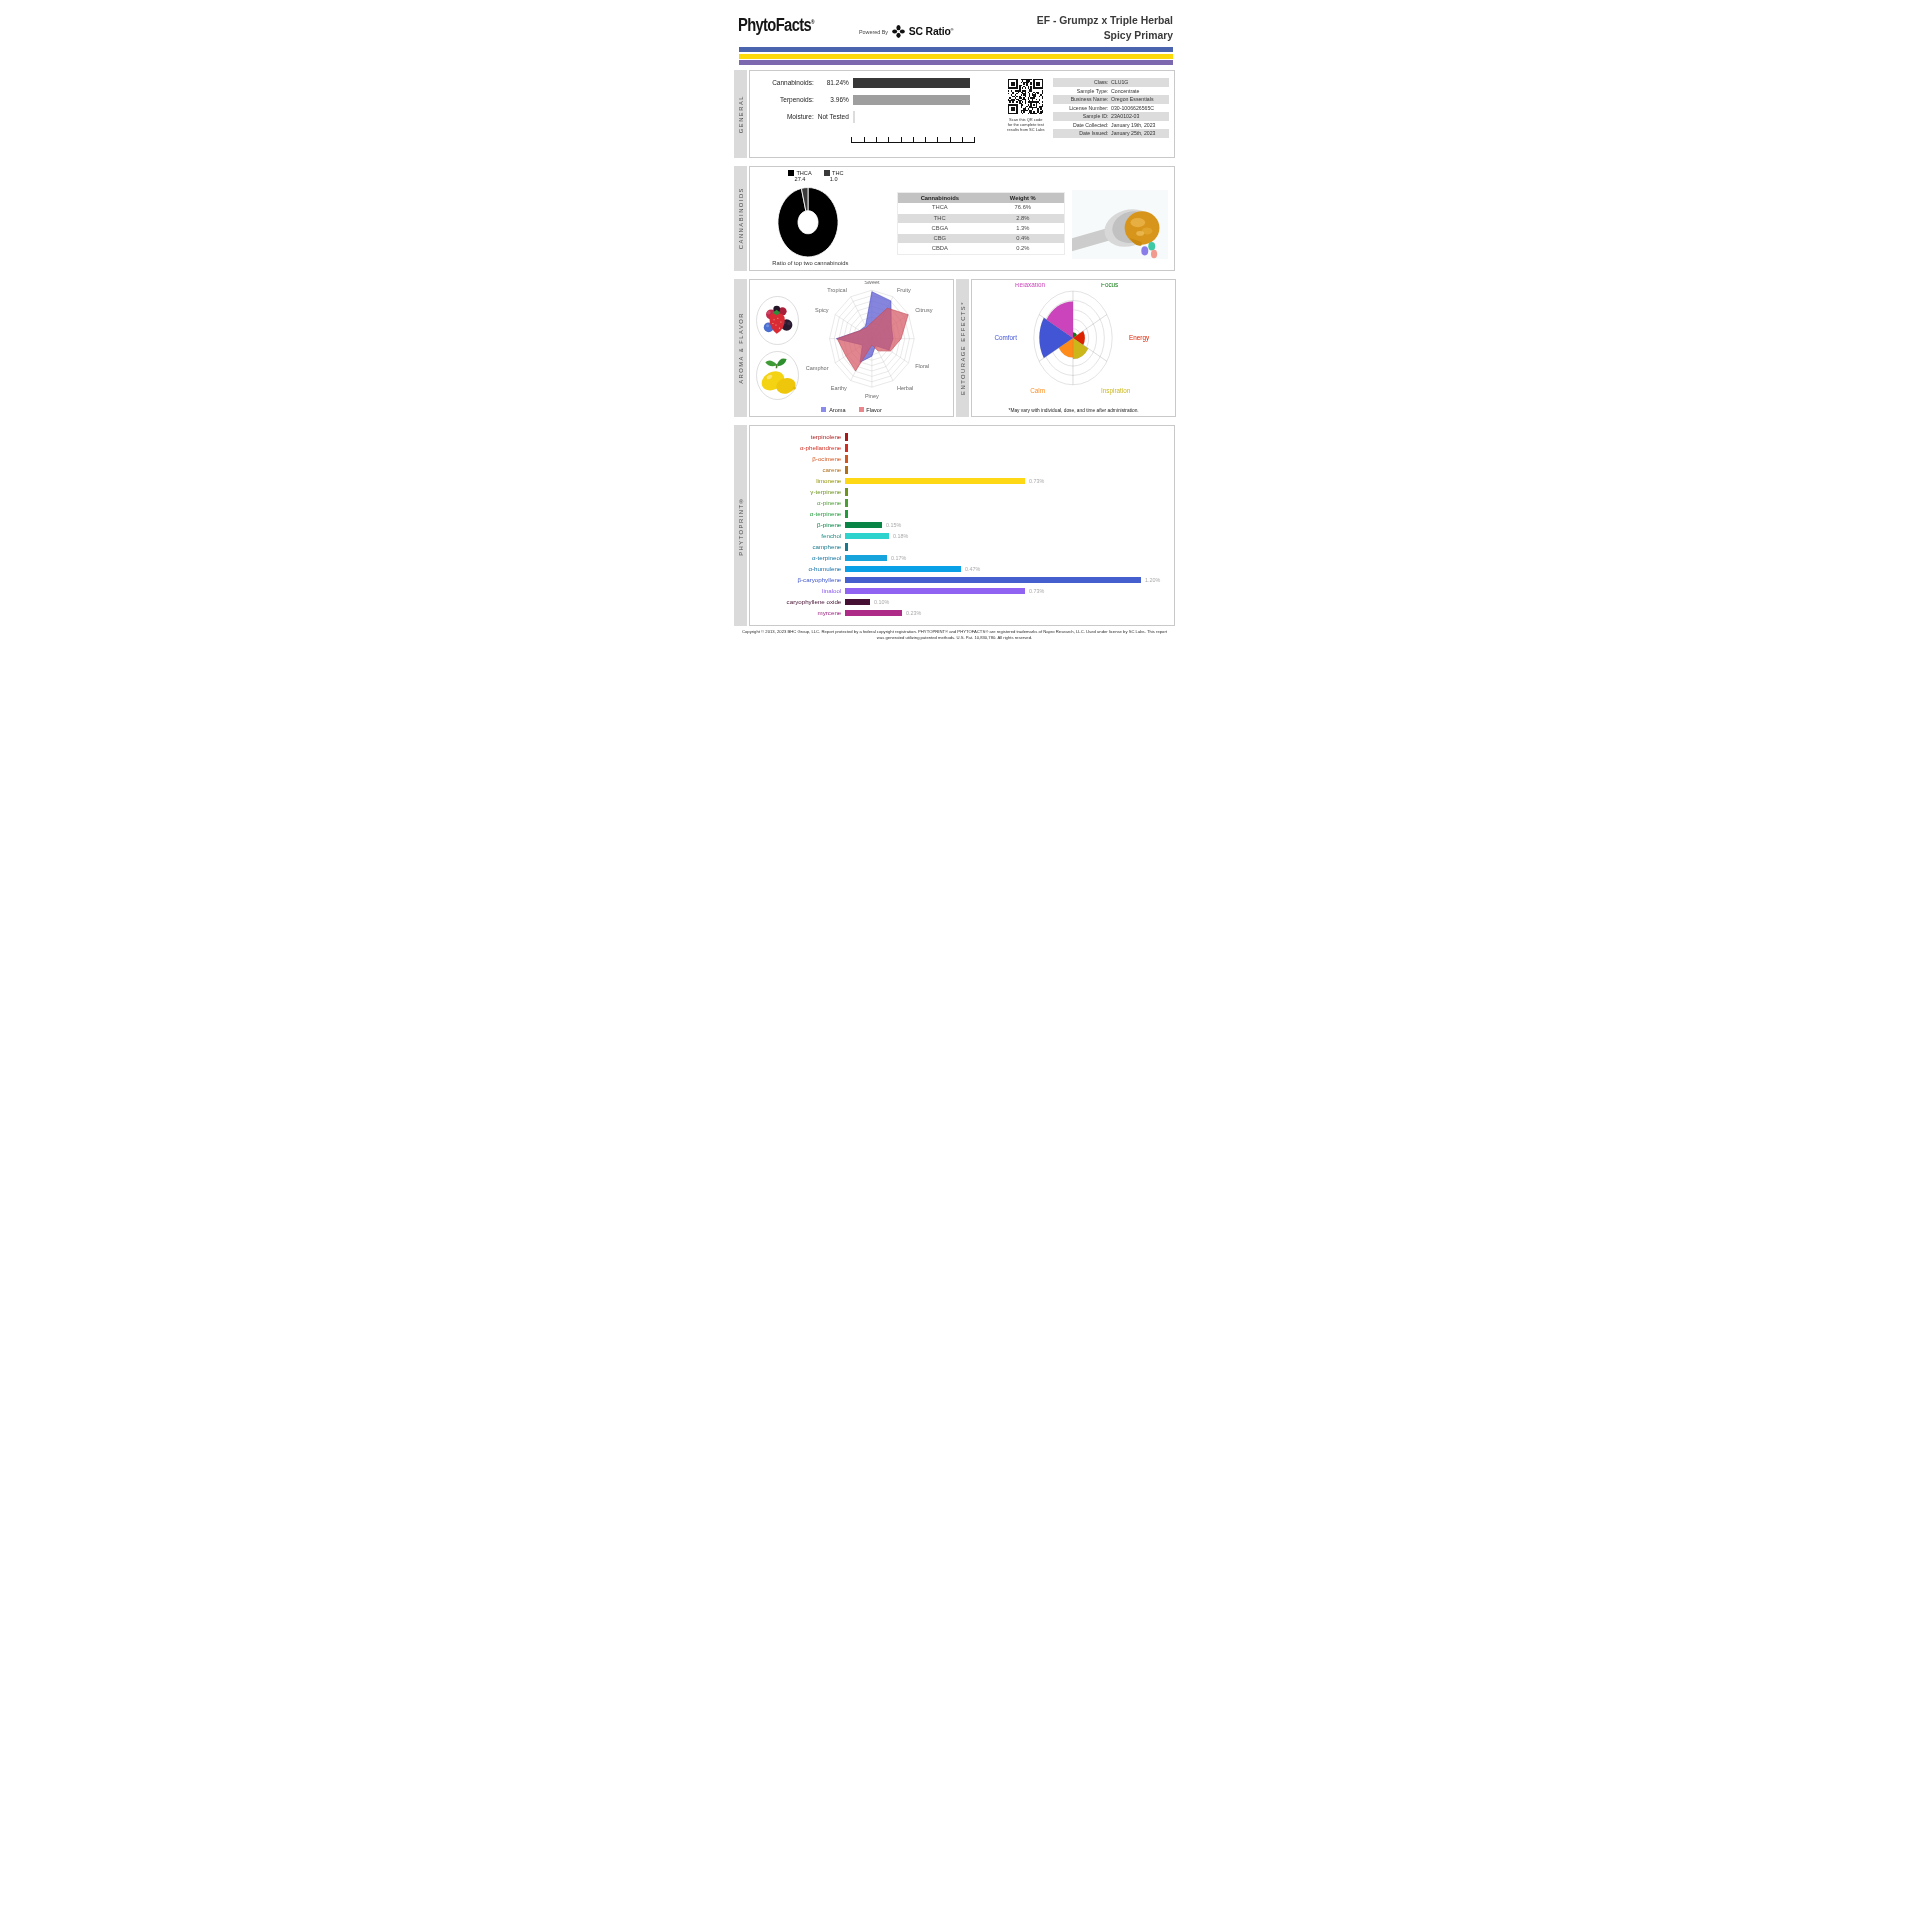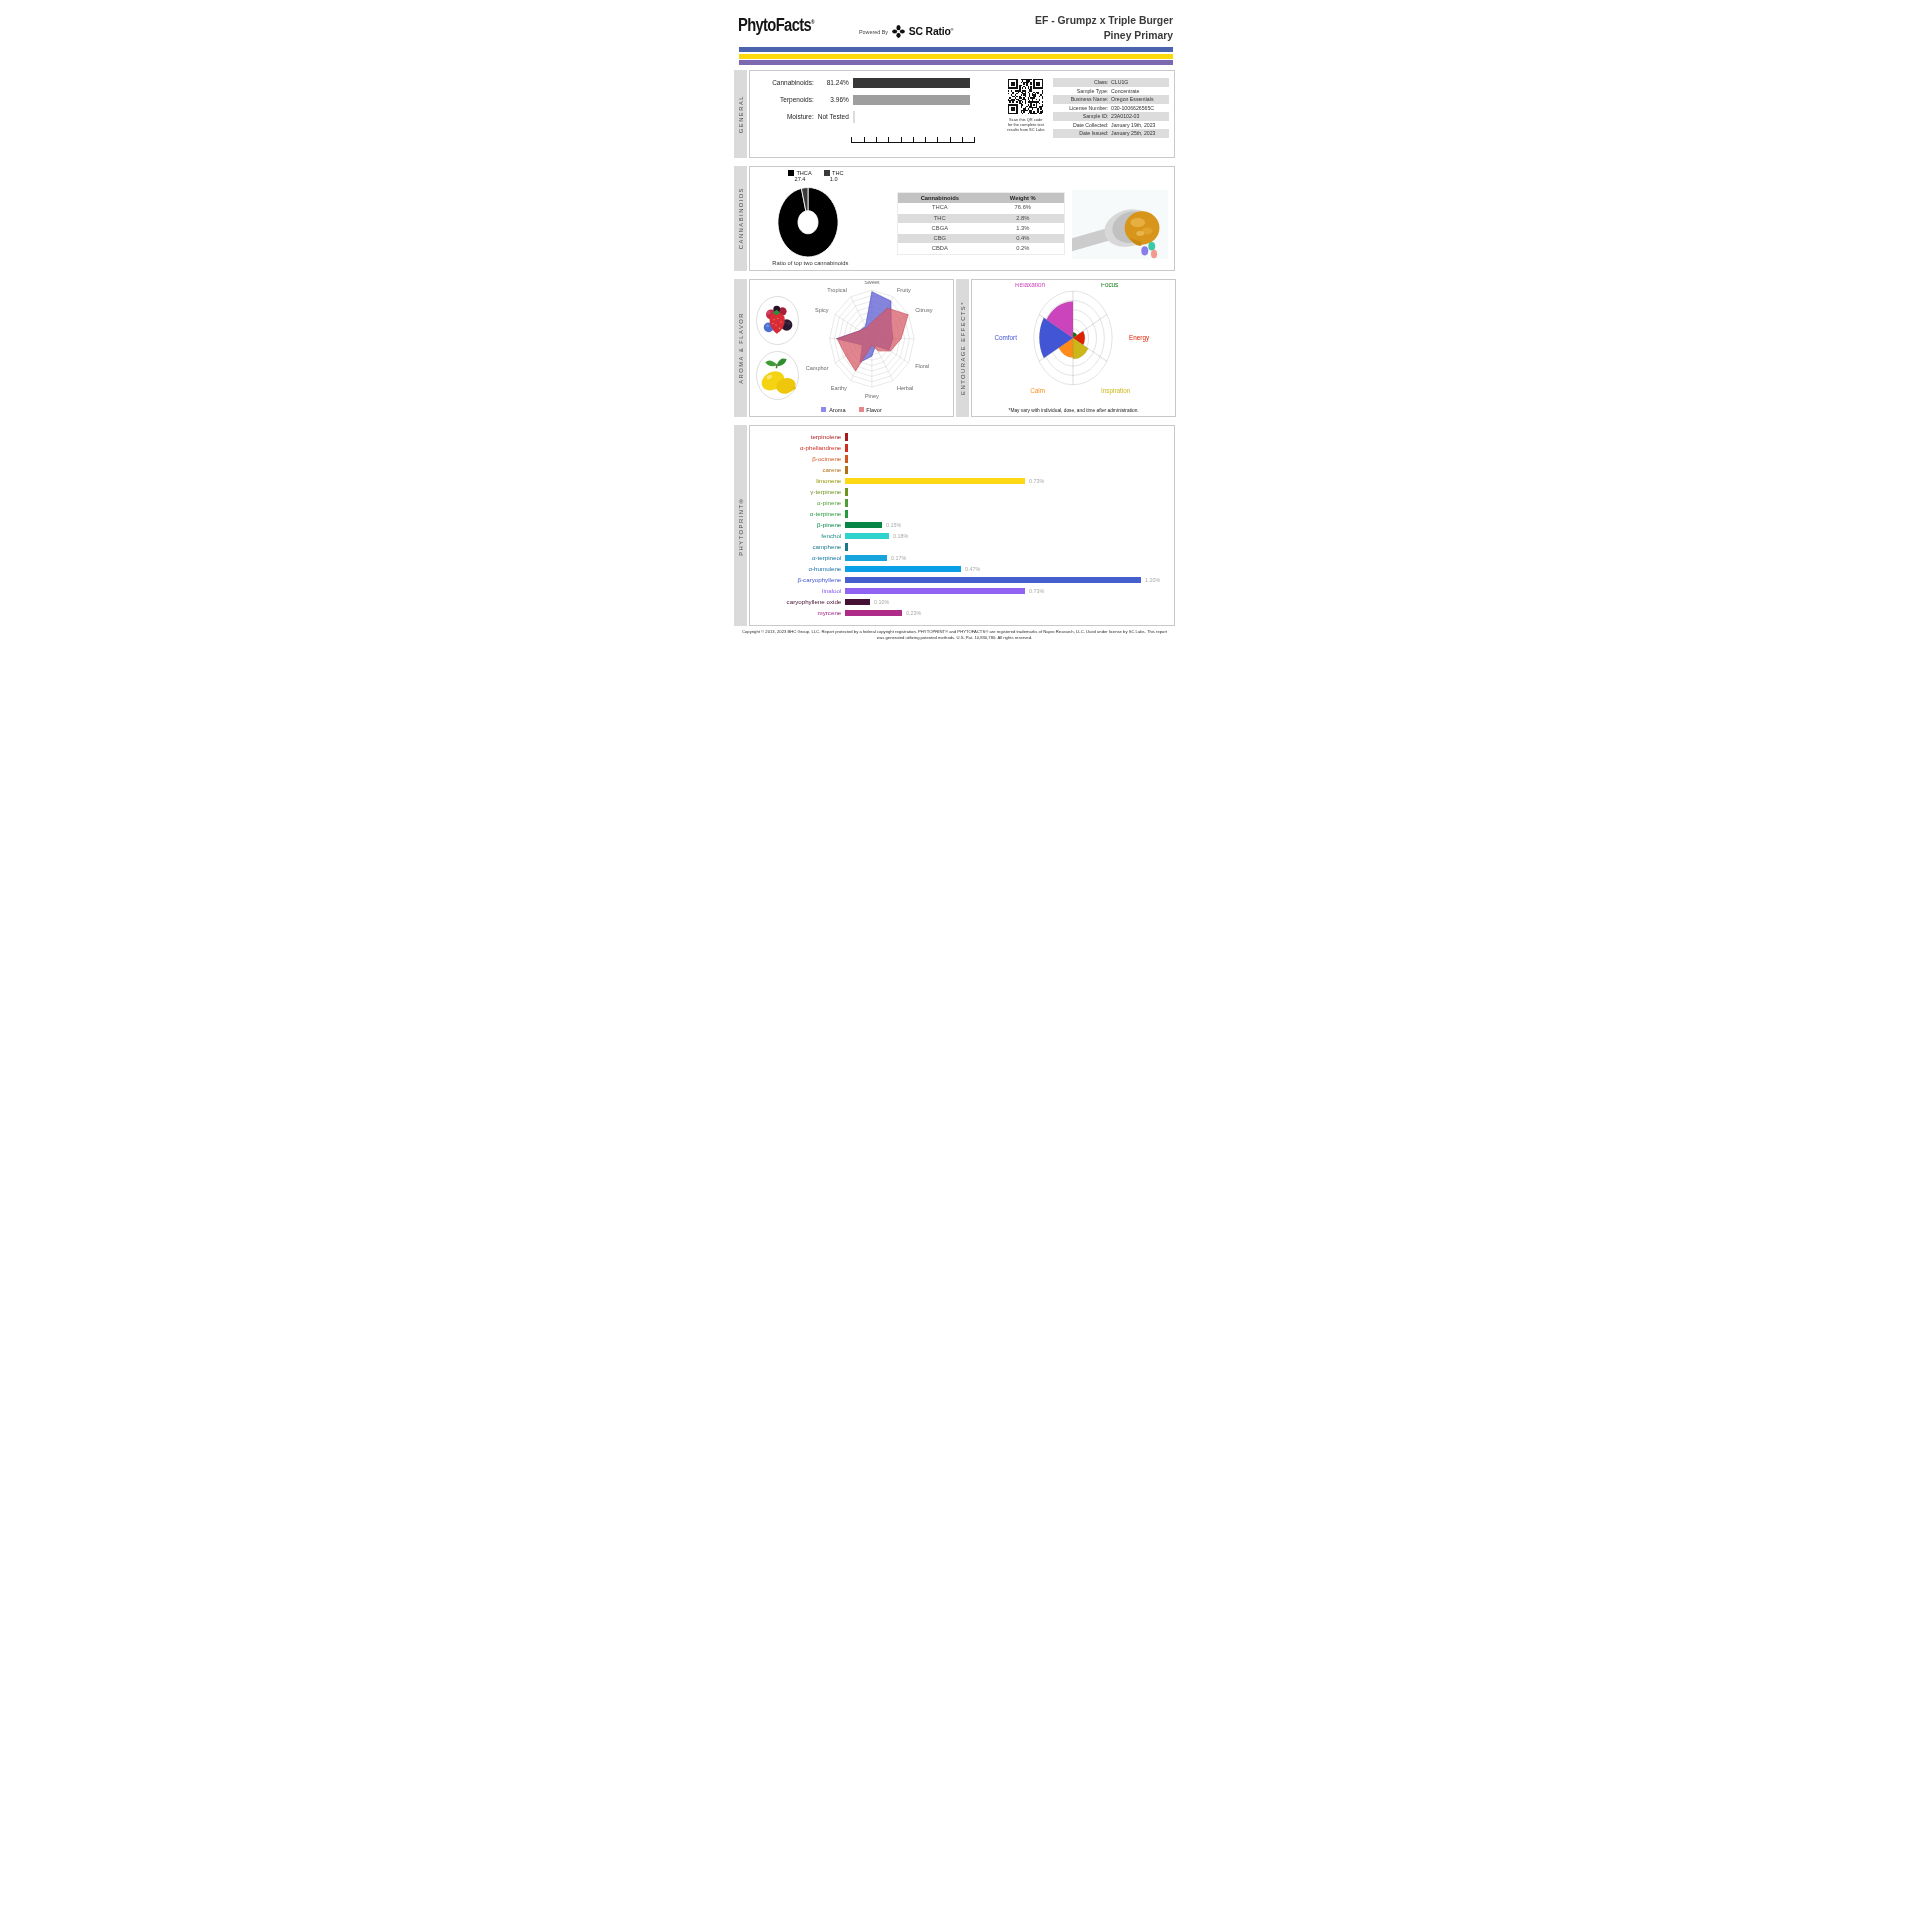--- a/index.html
+++ b/index.html
@@ -104,22 +104,22 @@
     <span id="powered-text">Powered By</span>
     <svg width="13" height="13" viewBox="0 0 34 34">
       <ellipse cx="17" cy="7" rx="5.5" ry="7" fill="#111"></ellipse>
       <ellipse cx="17" cy="27" rx="5.5" ry="7" fill="#111"></ellipse>
       <ellipse cx="7" cy="17" rx="6.5" ry="5.2" fill="#111"></ellipse>
       <ellipse cx="27" cy="17" rx="6.5" ry="5.2" fill="#111"></ellipse>
     </svg>
     <span id="lab-name"><span>SC Ratio</span><sup>®</sup></span>
   </div>
   <div id="header-title">
-    <div>EF - Grumpz x Triple Burger</div>
-    <div>Piney Primary</div>
+    <div>EF - Grumpz x Triple Herbal</div>
+    <div>Spicy Primary</div>
   </div>
   <div id="stripes">
       <div class="stripe" style="background: rgb(75, 100, 174);"></div>
       <div class="stripe" style="background: rgb(251, 217, 10);"></div>
       <div class="stripe" style="background: rgb(123, 104, 174);"></div>
     </div>
 
   <div class="section" id="sec-general">
     <div class="tab">
         <span class="tabtext">GENERAL</span>

